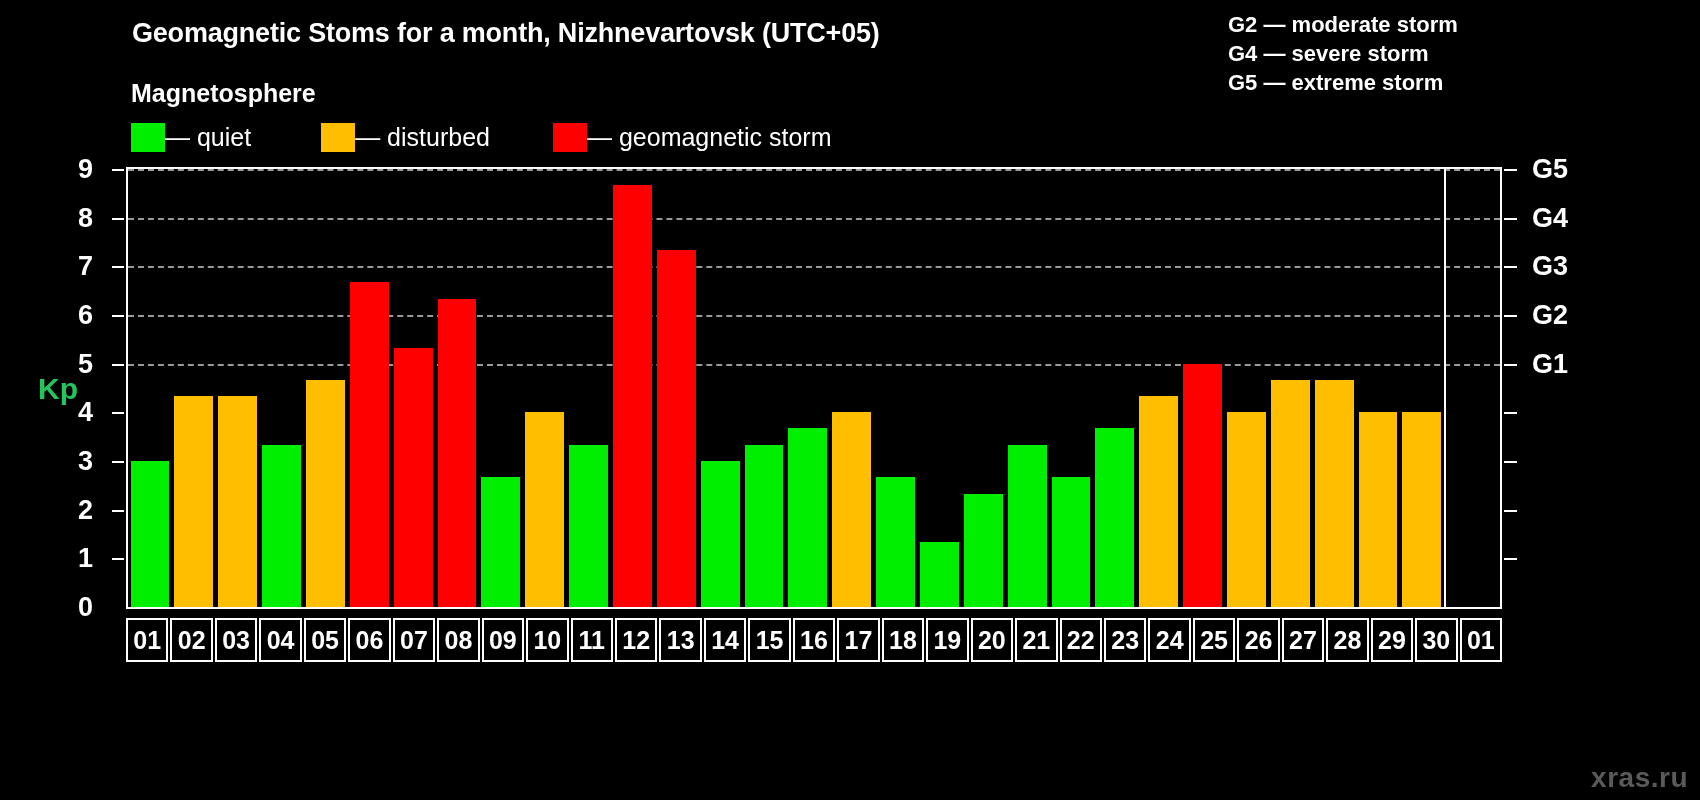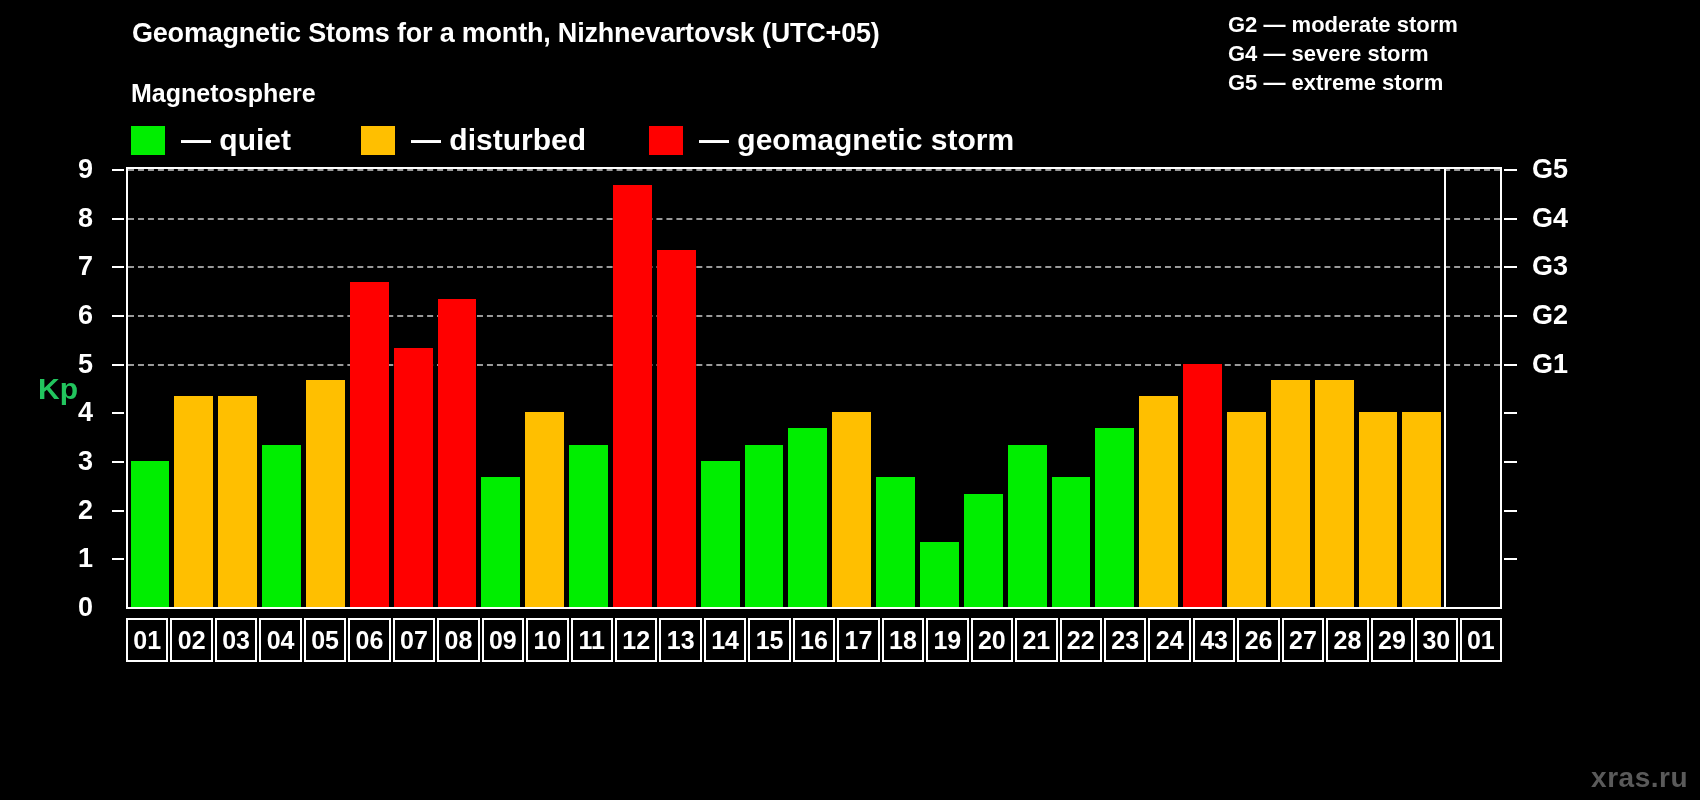--- a/index.html
+++ b/index.html
@@ -56,24 +56,23 @@
     display: flex;
     align-items: center;
     white-space: nowrap;
   }
   .legend-item { display: flex; align-items: center; }
   .legend-swatch {
     width: 34px; height: 29px;
     display: inline-block;
   }
   .legend-text {
-    font-size: 30px;
-    font-weight: bold;
-    color: #ffffff;
-    margin-left: 16px;
+    font-size: 25px;
+    font-weight: normal;
+    color: #ffffff;
   }
   #legend-gap-1 { width: 70px; }
   #legend-gap-2 { width: 63px; }
 
   
   #plot-frame {
     position: absolute;
     left: 126px; top: 167px;
     width: 1376px; height: 442px;
     border: 2px solid #ffffff;
@@ -398,21 +397,21 @@
       <div class="day-cell">15</div>
       <div class="day-cell">16</div>
       <div class="day-cell">17</div>
       <div class="day-cell">18</div>
       <div class="day-cell">19</div>
       <div class="day-cell">20</div>
       <div class="day-cell">21</div>
       <div class="day-cell">22</div>
       <div class="day-cell">23</div>
       <div class="day-cell">24</div>
-      <div class="day-cell">43</div>
+      <div class="day-cell">25</div>
       <div class="day-cell">26</div>
       <div class="day-cell">27</div>
       <div class="day-cell">28</div>
       <div class="day-cell">29</div>
       <div class="day-cell">30</div>
       <div class="day-cell last">01</div>
     </div>
 
   <div id="watermark">xras.ru</div>
 </div>

